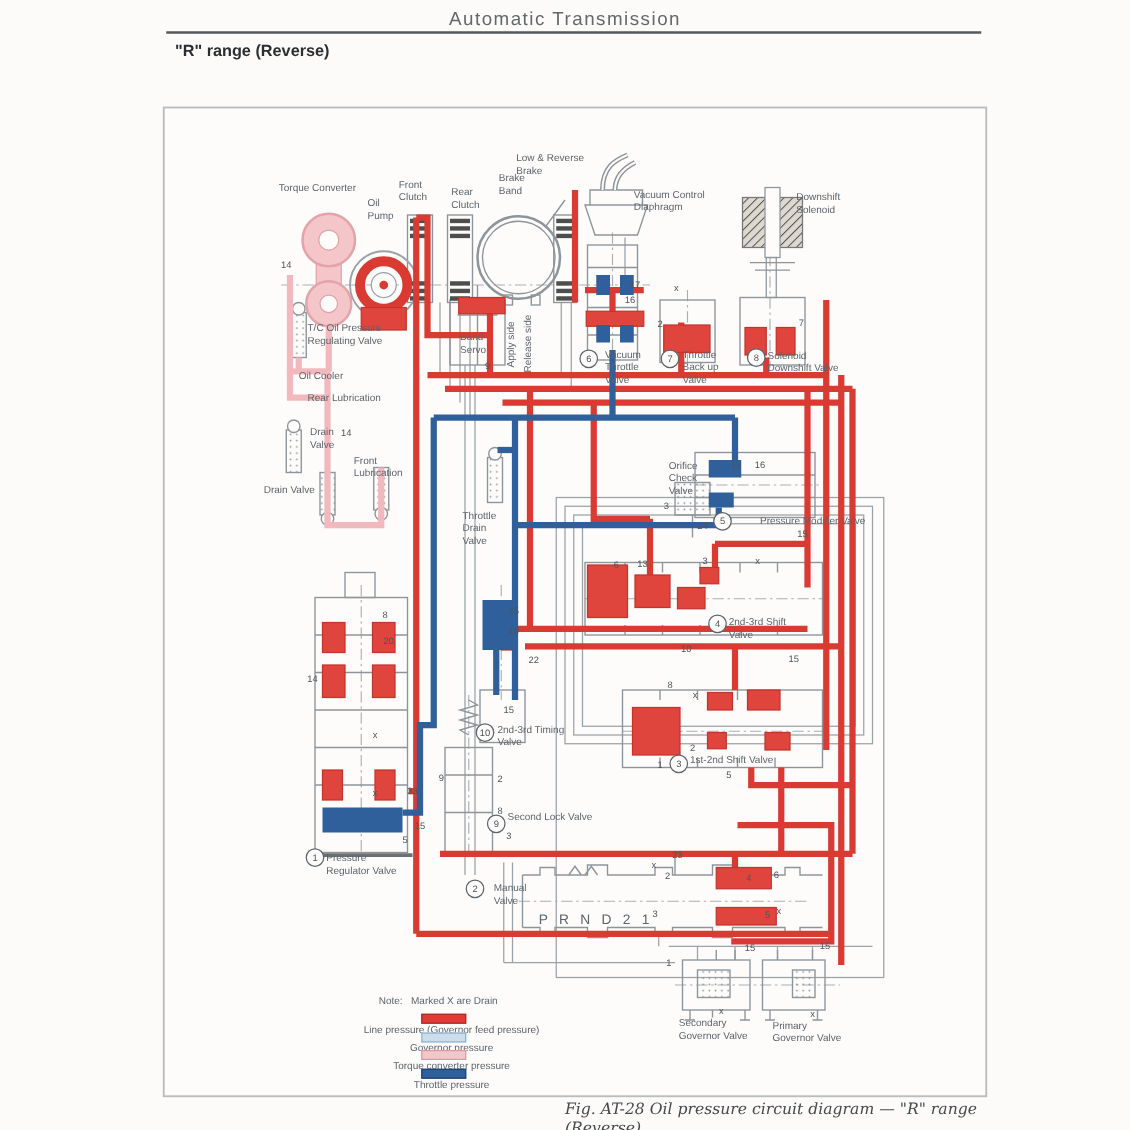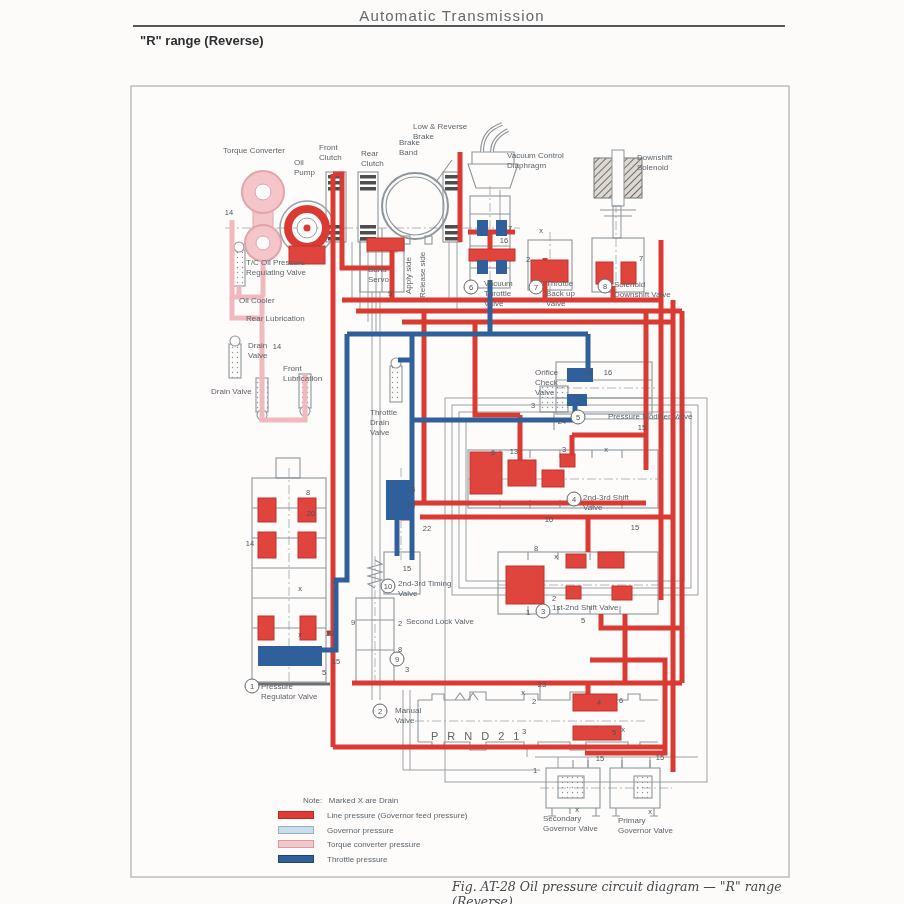--- a/index.html
+++ b/index.html
@@ -14,21 +14,21 @@
   #diagram-svg{position:absolute;left:0;top:0;}
   #annot-layer{position:absolute;left:0;top:0;width:904px;height:904px;pointer-events:none;}
   .dlabel{position:absolute;font-size:8px;line-height:1.25;color:#5d646c;white-space:pre-line;}
   .dlabel.rot{transform:rotate(-90deg);transform-origin:0 0;white-space:nowrap;}
   .pnum{position:absolute;font-size:7.5px;color:#4c545b;transform:translate(-50%,-50%);white-space:nowrap;}
   .vbadge{position:absolute;width:13px;height:13px;border:1px solid #5d646c;border-radius:50%;
           font-size:7.5px;line-height:13px;text-align:center;color:#4c5258;
           transform:translate(-50%,-50%);background:#fdfcfa;}
   .legend{position:absolute;left:278px;top:796px;}
   .legend-note{margin-left:25px;font-size:8px;color:#5d646c;margin-bottom:6px;white-space:pre;}
-  .lrow{display:flex;height:14.5px;}
+  .lrow{display:flex;align-items:center;height:14.5px;flex-direction:column;}
   .lswatch{width:34px;height:6px;border:1px solid;flex:none;}
   .ltext{margin-left:13px;font-size:8px;color:#5d646c;white-space:nowrap;}
 </style>
 </head>
 <body>
 
 <div class="canvas">
   <div class="header-title">Automatic Transmission</div>
   <div class="header-rule"></div>
   <div class="range-label">"R" range (Reverse)</div>
@@ -315,21 +315,21 @@
 Valve</div>
       <div class="dlabel" style="left: 588px; top: 412px; padding-left: 20px;">Pressure Modifier Valve</div>
       <div class="dlabel" style="left: 370px; top: 408px;">Throttle
 Drain
 Valve</div>
       <div class="dlabel" style="left: 583px; top: 493px;">2nd-3rd Shift
 Valve</div>
       <div class="dlabel" style="left: 398px; top: 579px;">2nd-3rd Timing
 Valve</div>
       <div class="dlabel" style="left: 552px; top: 603px;">1st-2nd Shift Valve</div>
-      <div class="dlabel" style="left: 406px; top: 617px; text-align: right;">Second Lock Valve</div>
+      <div class="dlabel" style="left: 406px; top: 649px; text-align: right;">Second Lock Valve</div>
       <div class="dlabel" style="left: 261px; top: 682px;">Pressure
 Regulator Valve</div>
       <div class="dlabel" style="left: 395px; top: 706px;">Manual
 Valve</div>
       <div class="dlabel" style="left: 431px; top: 730px; font-size: 11px; letter-spacing: 3px;">P R N D 2 1</div>
       <div class="dlabel" style="left: 543px; top: 814px;">Secondary
 Governor Valve</div>
       <div class="dlabel" style="left: 618px; top: 816px;">Primary
 Governor Valve</div>
       <div class="pnum" style="left: 229px; top: 212px;">14</div>

